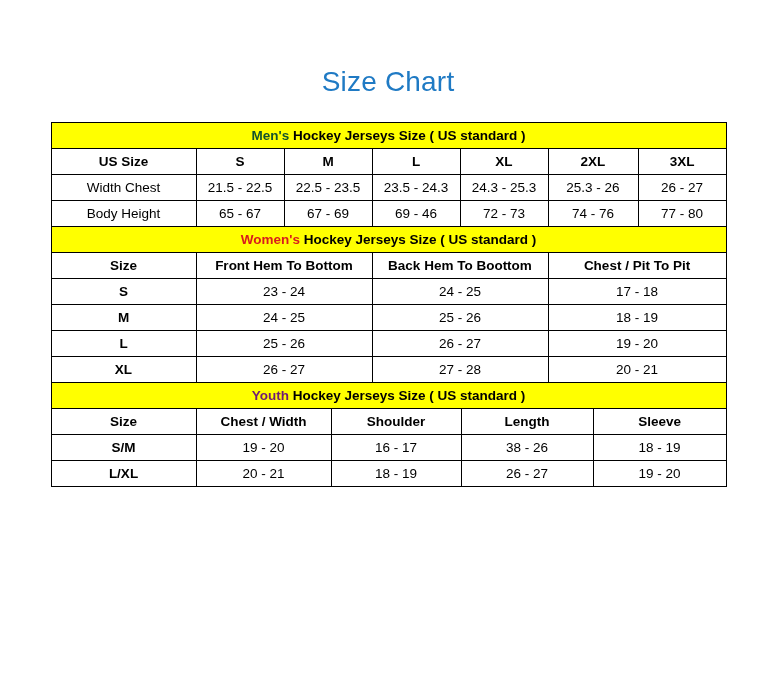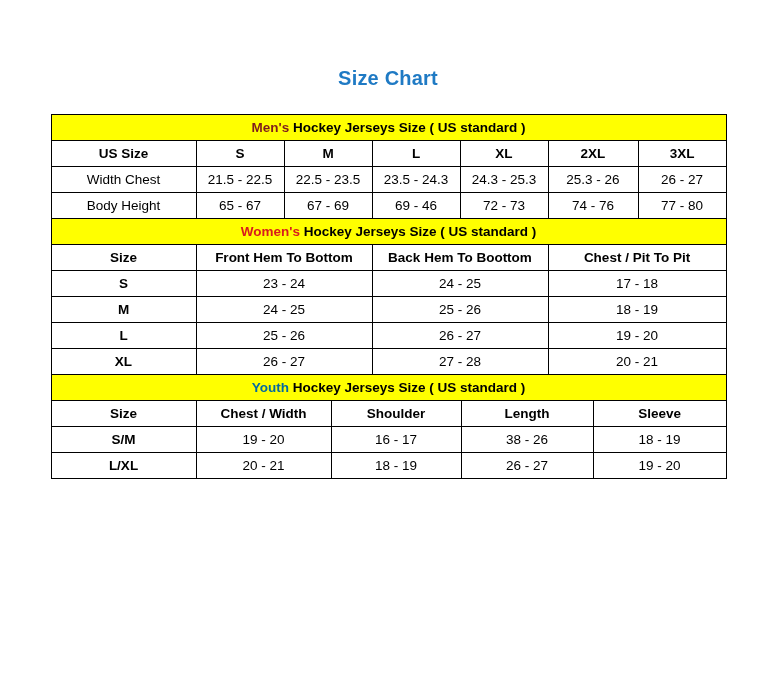--- a/index.html
+++ b/index.html
@@ -17,22 +17,22 @@
   }
   .page {
     width: 776px;
     height: 692px;
     box-sizing: border-box;
     padding: 0;
   }
   .title {
     text-align: center;
     color: #1f7ac4;
-    font-size: 20px;
-    font-weight: bold;
+    font-size: 28px;
+    font-weight: normal;
     margin: 0;
     padding-top: 68px;
     letter-spacing: 0.2px;
     line-height: 1;
   }
   .tables-wrap {
     margin: 0 auto;
     width: 675px;
     padding-top: 26px;
   }
@@ -49,23 +49,23 @@
     height: 26px;
     padding: 2px 3px;
     box-sizing: border-box;
   }
   .band {
     background: #ffff00;
     font-weight: bold;
     font-size: 14.5px;
     height: 30px;
   }
-  .band .accent-men { color: #7f1d1d; }
+  .band .accent-men { color: #14532d; }
   .band .accent-women { color: #d81d1d; }
-  .band .accent-youth { color: #0369a1; }
+  .band .accent-youth { color: #701a75; }
   .hdr {
     font-weight: bold;
   }
   .rowlabel {
     font-weight: normal;
   }
   .rowlabel-b {
     font-weight: bold;
   }
 </style>

